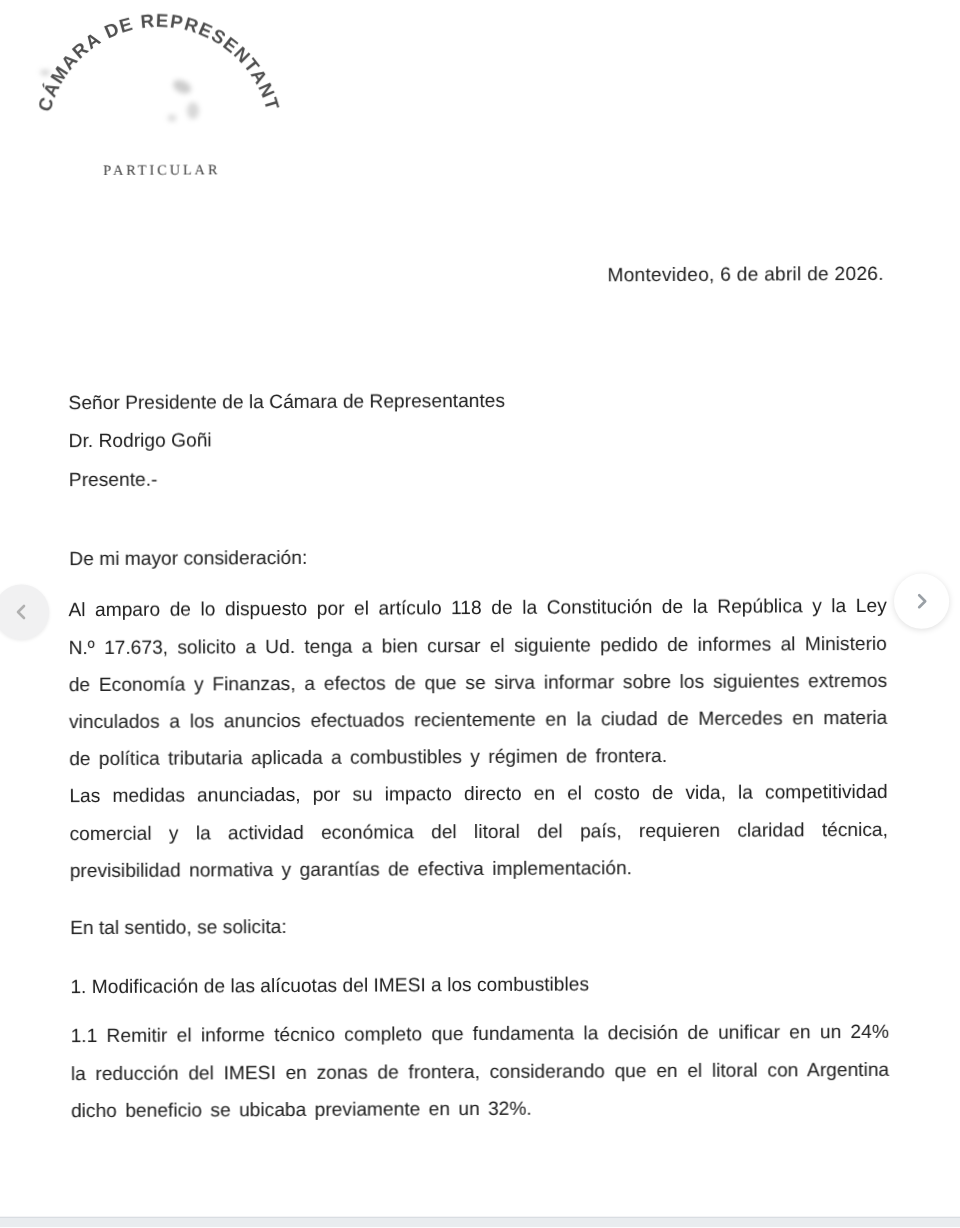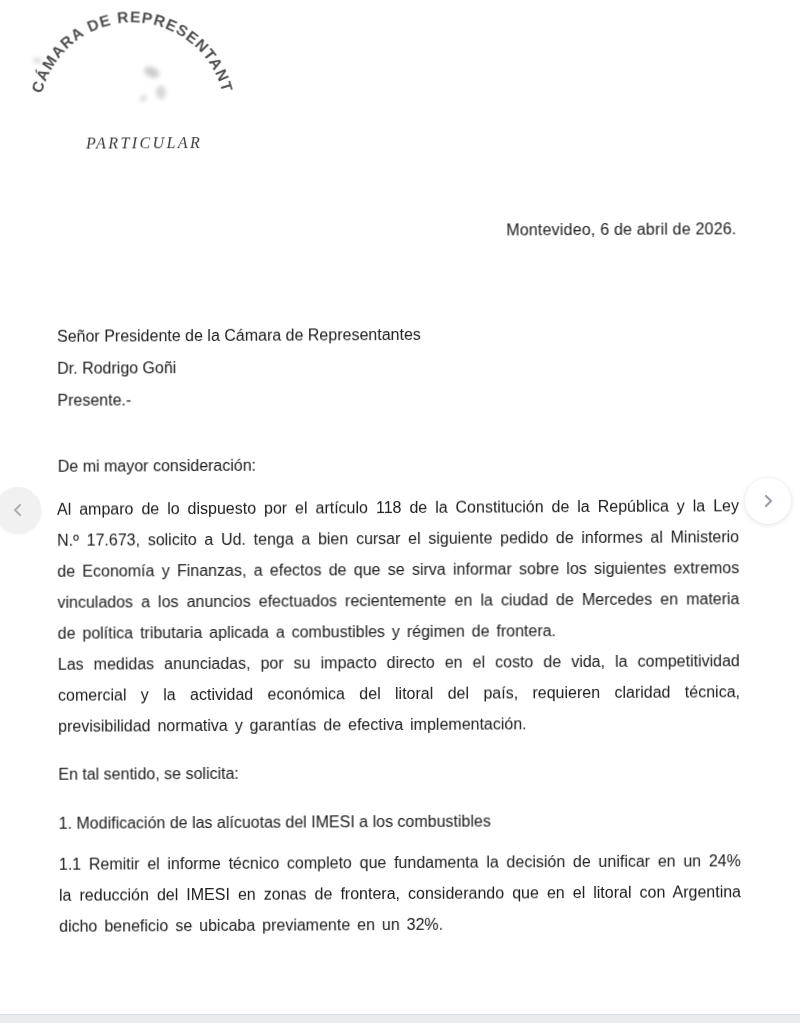--- a/index.html
+++ b/index.html
@@ -14,23 +14,22 @@
   }
   
   .stamp{position:absolute;left:28px;top:4px;width:232px;height:168px;}
   .stamp svg{position:absolute;left:0;top:0;}
   .arc-text{
     font-family:"Liberation Sans",sans-serif;font-size:15.5px;font-weight:600;
     letter-spacing:1.1px;fill:#4f4f4f;
   }
   .stamp-label{
     position:absolute;left:60px;top:129px;
-    font-family:"Liberation Serif",serif;font-size:16px;letter-spacing:2.4px;
+    font-family:"Liberation Serif",serif;font-size:12px;letter-spacing:2.4px;
     color:#3c3c3c;
-    font-style:italic;
   }
   .smudge{position:absolute;border-radius:50%;filter:blur(2px);}
   .s1{left:118px;top:62px;width:16px;height:10px;background:rgba(90,90,90,.30);transform:rotate(25deg);}
   .s2{left:130px;top:80px;width:10px;height:14px;background:rgba(100,100,100,.25);}
   .s3{left:114px;top:90px;width:7px;height:6px;background:rgba(110,110,110,.25);}
   .m1{left:8px;top:52px;width:8px;height:5px;background:rgba(120,120,120,.30);}
   
   .dateline{position:absolute;top:222px;right:62px;font-size:16px;letter-spacing:.2px;}
   .recipient{position:absolute;top:319px;left:58px;font-size:16px;line-height:32px;}
   .salutation{position:absolute;top:456px;left:58px;font-size:16px;}

